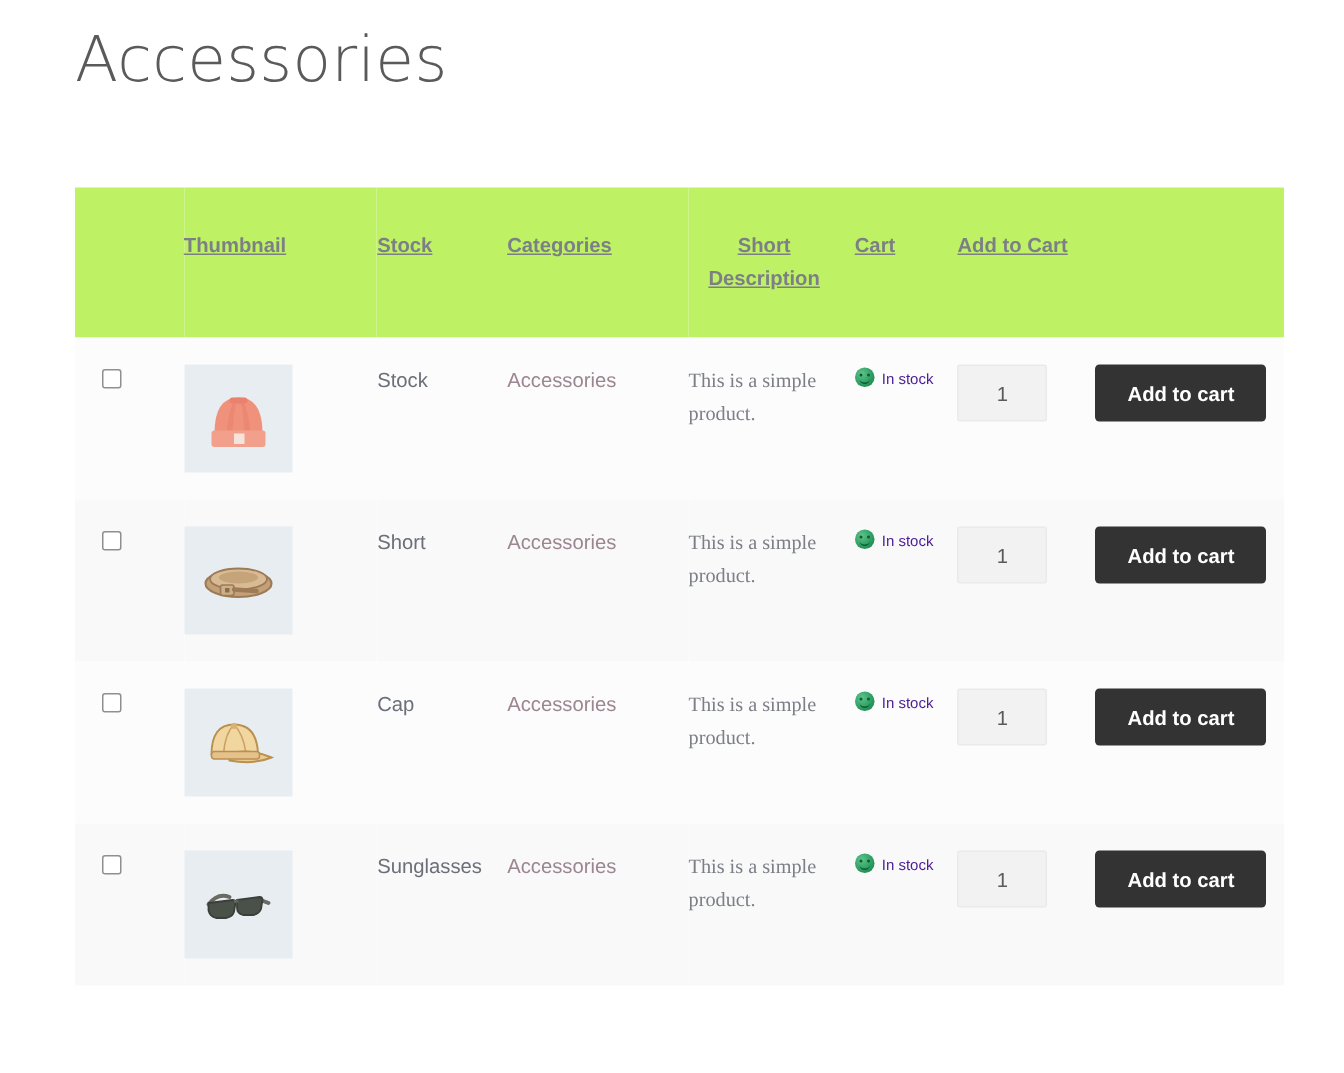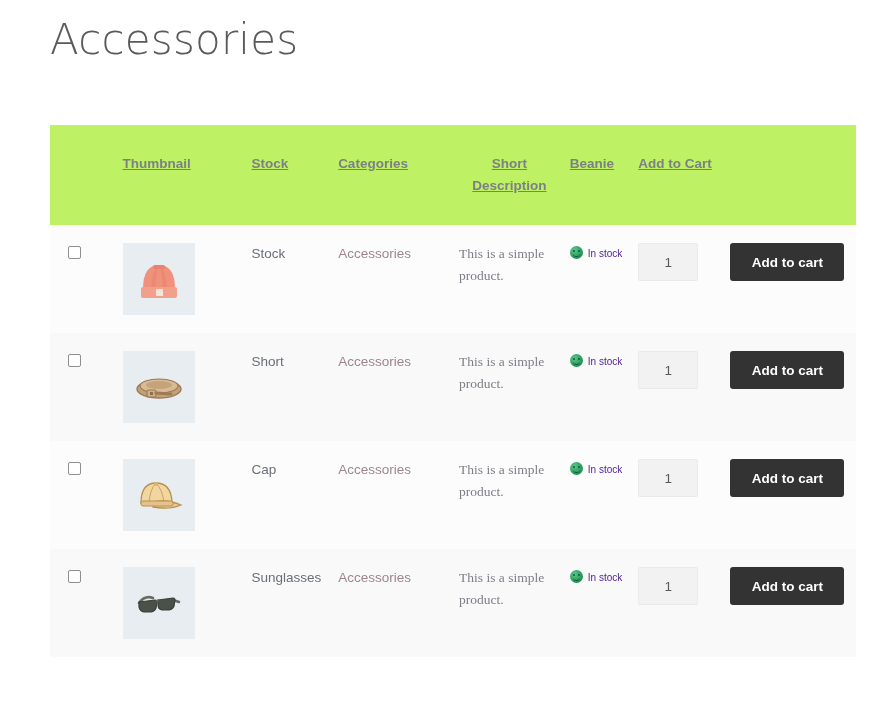--- a/index.html
+++ b/index.html
@@ -202,21 +202,21 @@
   <div class="page-title">Accessories</div>
 
   <table class="product-table">
     <thead>
       <tr>
         <th class="c-check"></th>
         <th class="c-thumb">Thumbnail</th>
         <th class="c-name">Stock</th>
         <th class="c-cat">Categories</th>
         <th class="c-desc">Short Description</th>
-        <th class="c-stock">Beanie</th>
+        <th class="c-stock">Cart</th>
         <th class="c-cart">Add to Cart</th>
       </tr>
     </thead>
     <tbody>
 
       <tr class="row-odd">
         <td class="c-check">
           <input type="checkbox" class="row-check" style="">
         </td>
         <td class="c-thumb">

